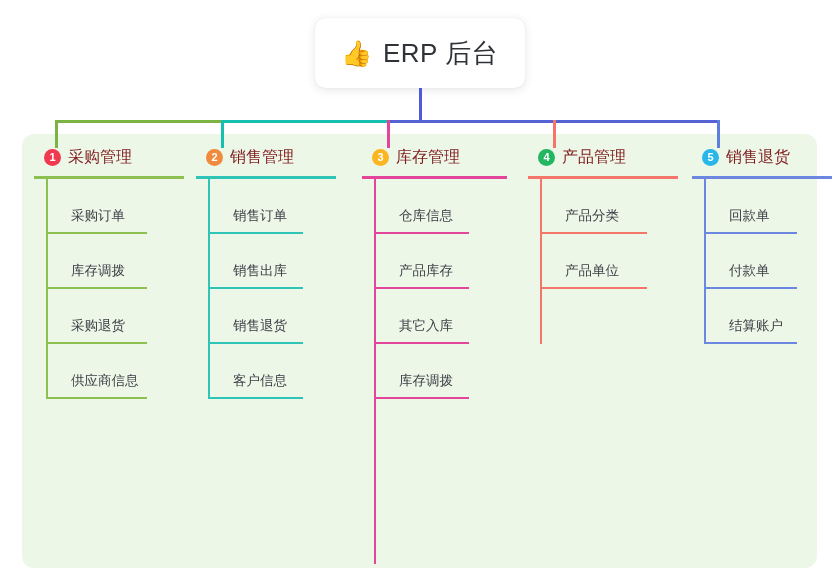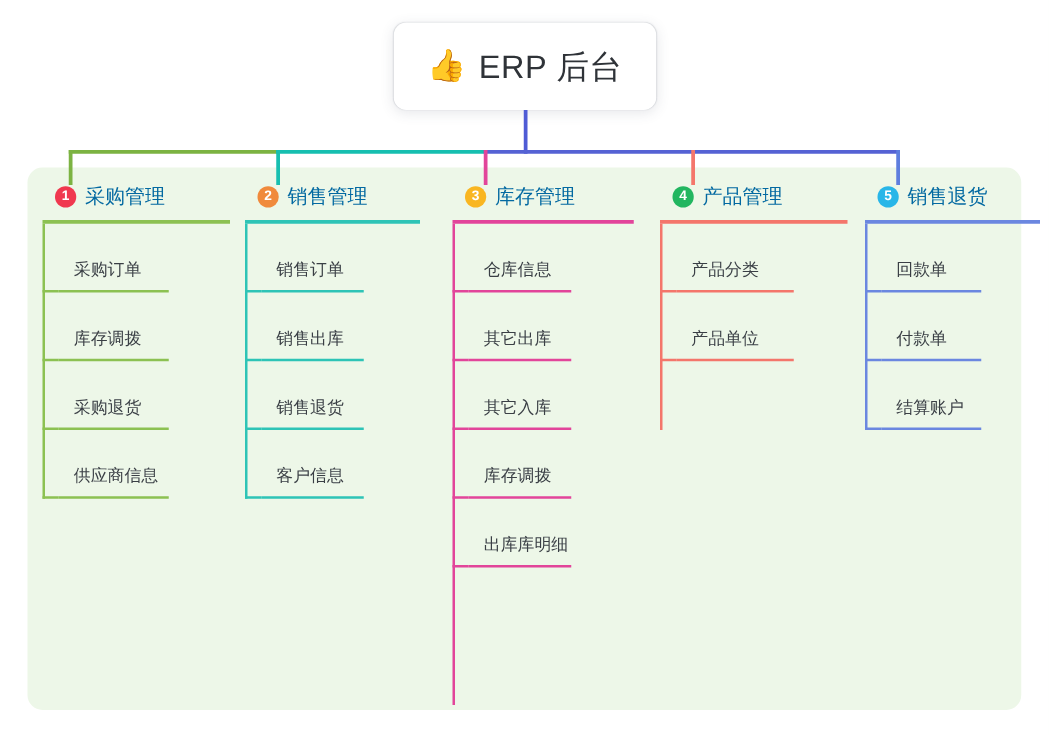--- a/index.html
+++ b/index.html
@@ -34,25 +34,25 @@
 
   
   .col{position:absolute;top:144px;}
   .col-head{display:flex;align-items:center;gap:7px;height:26px;padding-left:10px;}
   .badge{
     width:17px;height:17px;border-radius:50%;
     display:flex;align-items:center;justify-content:center;
     color:#fff;font-size:11px;line-height:1;font-weight:700;flex:0 0 auto;
     box-sizing:border-box;
   }
-  .col-title{font-size:16px;color:#0369a1;white-space:nowrap;}
+  .col-title{font-size:16px;color:#7f1d1d;white-space:nowrap;}
   .col-rule{height:3px;margin-top:6px;}
 
   
-  .leaves{position:relative;padding-left:13px;}
+  .leaves{position:relative;margin-left:12px;padding-left:13px;}
   .spine{position:absolute;left:0;top:0;width:2px;}
   .leaf{position:relative;height:55px;box-sizing:border-box;}
   .leaf-label{
     position:absolute;left:12px;bottom:9px;
     font-size:13.5px;color:#3a3f45;white-space:nowrap;
   }
   .leaf-rule{position:absolute;left:0;bottom:0;height:2px;}
   .leaf-tick{position:absolute;left:-13px;bottom:0;width:13px;height:2px;}
 </style>
 </head>
@@ -148,36 +148,31 @@
         <div class="col-rule" style="background: rgb(226, 69, 154); width: 145px;"></div>
         <div class="leaves">
           <div class="spine" style="background: rgb(226, 69, 154); height: 385px;"></div>
           <div class="leaf">
             <div class="leaf-tick" style="background: rgb(226, 69, 154);"></div>
             <div class="leaf-label">仓库信息</div>
             <div class="leaf-rule" style="background: rgb(226, 69, 154); width: 82px;"></div>
           </div>
           <div class="leaf">
             <div class="leaf-tick" style="background: rgb(226, 69, 154);"></div>
-            <div class="leaf-label">其它出库</div>
+            <div class="leaf-label">产品库存</div>
             <div class="leaf-rule" style="background: rgb(226, 69, 154); width: 82px;"></div>
           </div>
           <div class="leaf">
             <div class="leaf-tick" style="background: rgb(226, 69, 154);"></div>
             <div class="leaf-label">其它入库</div>
             <div class="leaf-rule" style="background: rgb(226, 69, 154); width: 82px;"></div>
           </div>
           <div class="leaf">
             <div class="leaf-tick" style="background: rgb(226, 69, 154);"></div>
             <div class="leaf-label">库存调拨</div>
-            <div class="leaf-rule" style="background: rgb(226, 69, 154); width: 82px;"></div>
-          </div>
-          <div class="leaf">
-            <div class="leaf-tick" style="background: rgb(226, 69, 154);"></div>
-            <div class="leaf-label">出库库明细</div>
             <div class="leaf-rule" style="background: rgb(226, 69, 154); width: 82px;"></div>
           </div>
         </div>
       </div>
       <div class="col" style="left: 528px; width: 150px;">
         <div class="col-head">
           <span class="badge" style="background: rgb(34, 182, 96);">4</span>
           <span class="col-title">产品管理</span>
         </div>
         <div class="col-rule" style="background: rgb(244, 118, 107); width: 150px;"></div>

